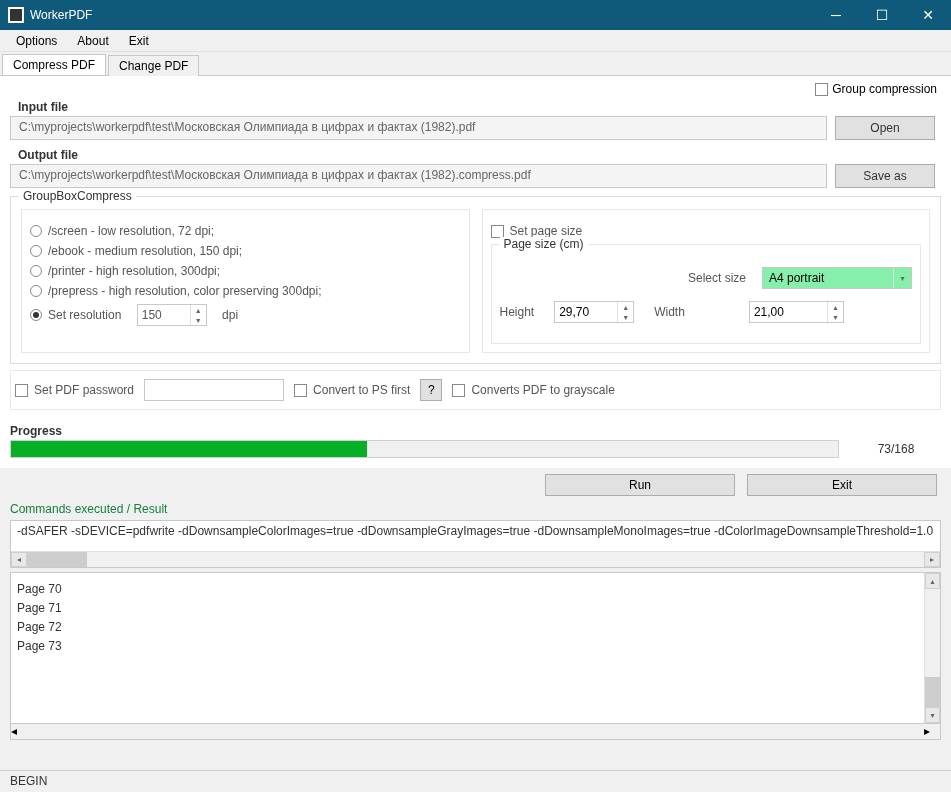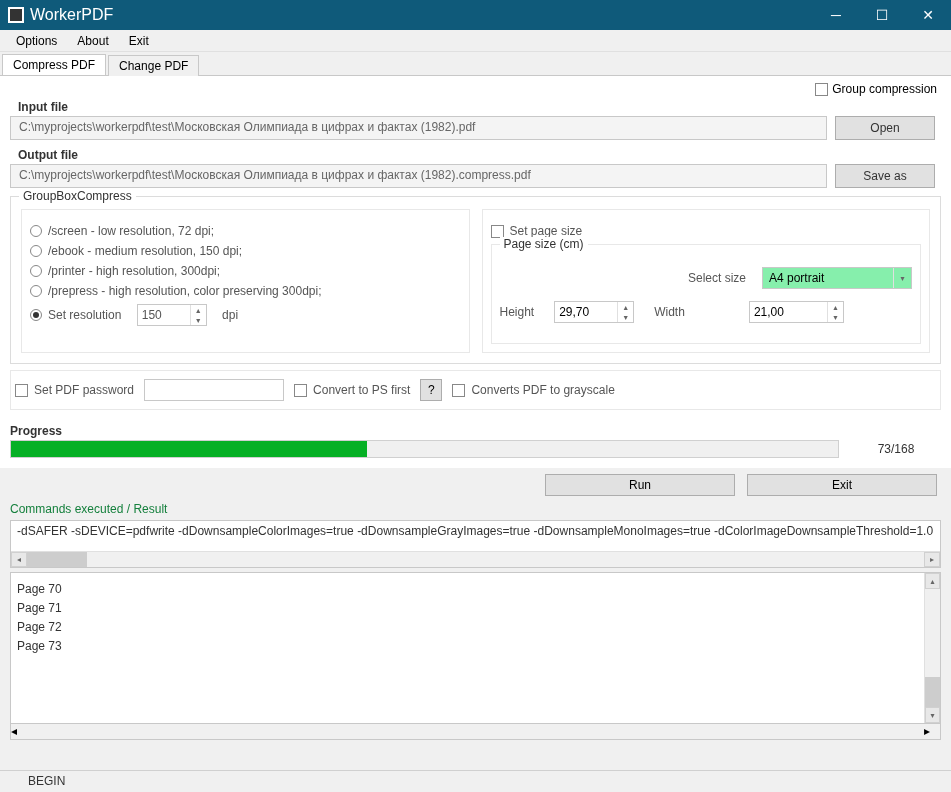--- a/index.html
+++ b/index.html
@@ -1,20 +1,20 @@
 <!DOCTYPE html>
 <html><head>
 <meta charset="utf-8">
 <style>
 * { box-sizing: border-box; margin: 0; padding: 0; font-family: "Segoe UI", Tahoma, sans-serif; font-size: 12px; }
 body { background: #f0f0f0; width: 951px; height: 792px; overflow: hidden; }
 
 .titlebar { background: #0f5a7a; height: 30px; display: flex; align-items: center; color: white; padding-left: 8px; }
 .titlebar .icon { width: 16px; height: 16px; background: #fff; margin-right: 6px; display:flex; align-items:center; justify-content:center; }
-.titlebar .title { flex: 1; font-size: 16px; }
+.titlebar .title { flex: 1; font-size: 12px; }
 .titlebar .winbtns { display: flex; height: 100%; }
 .titlebar .winbtn { width: 46px; height: 100%; display: flex; align-items: center; justify-content: center; color: white; font-size: 14px; }
 
 .menubar { background: #f0f0f0; height: 22px; display: flex; align-items: center; padding-left: 6px; border-bottom: 1px solid #e0e0e0; }
 .menubar .menuitem { padding: 2px 10px; cursor: default; }
 
 .tabstrip { background: #f0f0f0; padding: 2px 2px 0 2px; display: flex; border-bottom: 1px solid #c8c8c8; height: 24px; }
 .tab { padding: 3px 10px 3px 10px; border: 1px solid #c8c8c8; border-bottom: none; background: #f0f0f0; margin-right: 2px; position: relative; top: 1px; cursor: default; }
 .tab.active { background: #fff; border-top: 1px solid #c8c8c8; top: 0; padding-top:3px; }
 .tab.inactive { background: #f0f0f0; }
@@ -76,21 +76,21 @@
 
 .logbox { margin:4px 10px 0 10px; border:1px solid #c8c8c8; background:#fff; height:152px; display:flex; }
 .logbox .inner { flex:1; padding:4px 6px; overflow:hidden; }
 .logbox .inner div { margin:5px 0; color:#333; }
 .vscroll { width:16px; background:#f0f0f0; border-left:1px solid #e0e0e0; display:flex; flex-direction:column; }
 .vscroll .arrow { height:16px; background:#e8e8e8; border:1px solid #d0d0d0; font-size:8px; display:flex; align-items:center; justify-content:center; color:#666; }
 .vscroll .track { flex:1; position:relative; }
 .vscroll .thumb { position:absolute; bottom:0; left:0; width:100%; height:30px; background:#cdcdcd; }
 .hscroll2 { margin:0 10px; height:16px; border:1px solid #c8c8c8; border-top:none; background:#f0f0f0; display:flex; }
 
-.statusbar { position:absolute; bottom:0; left:0; right:0; height:22px; background:#f0f0f0; border-top:1px solid #d0d0d0; padding:3px 28px; color:#333; }
+.statusbar { position:absolute; bottom:0; left:0; right:0; height:22px; background:#f0f0f0; border-top:1px solid #d0d0d0; padding:3px 10px; color:#333; }
 </style>
 </head>
 <body>
 
 <div class="titlebar">
   <div class="icon">
       <svg width="12" height="12">
         <rect width="12" height="12" fill="#333"></rect>
       </svg>
     </div>

